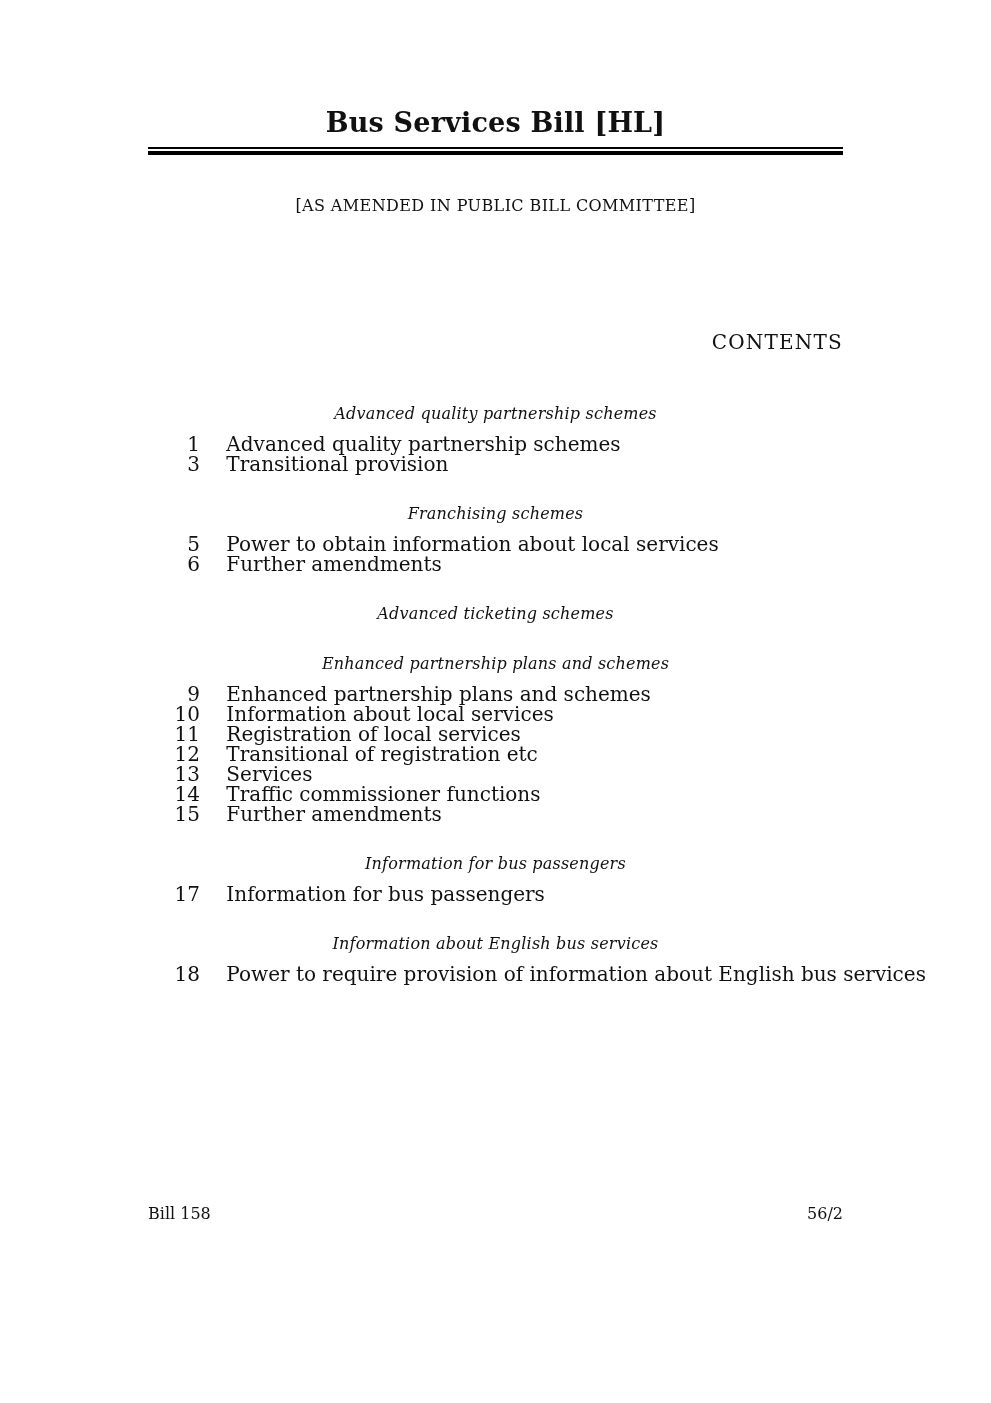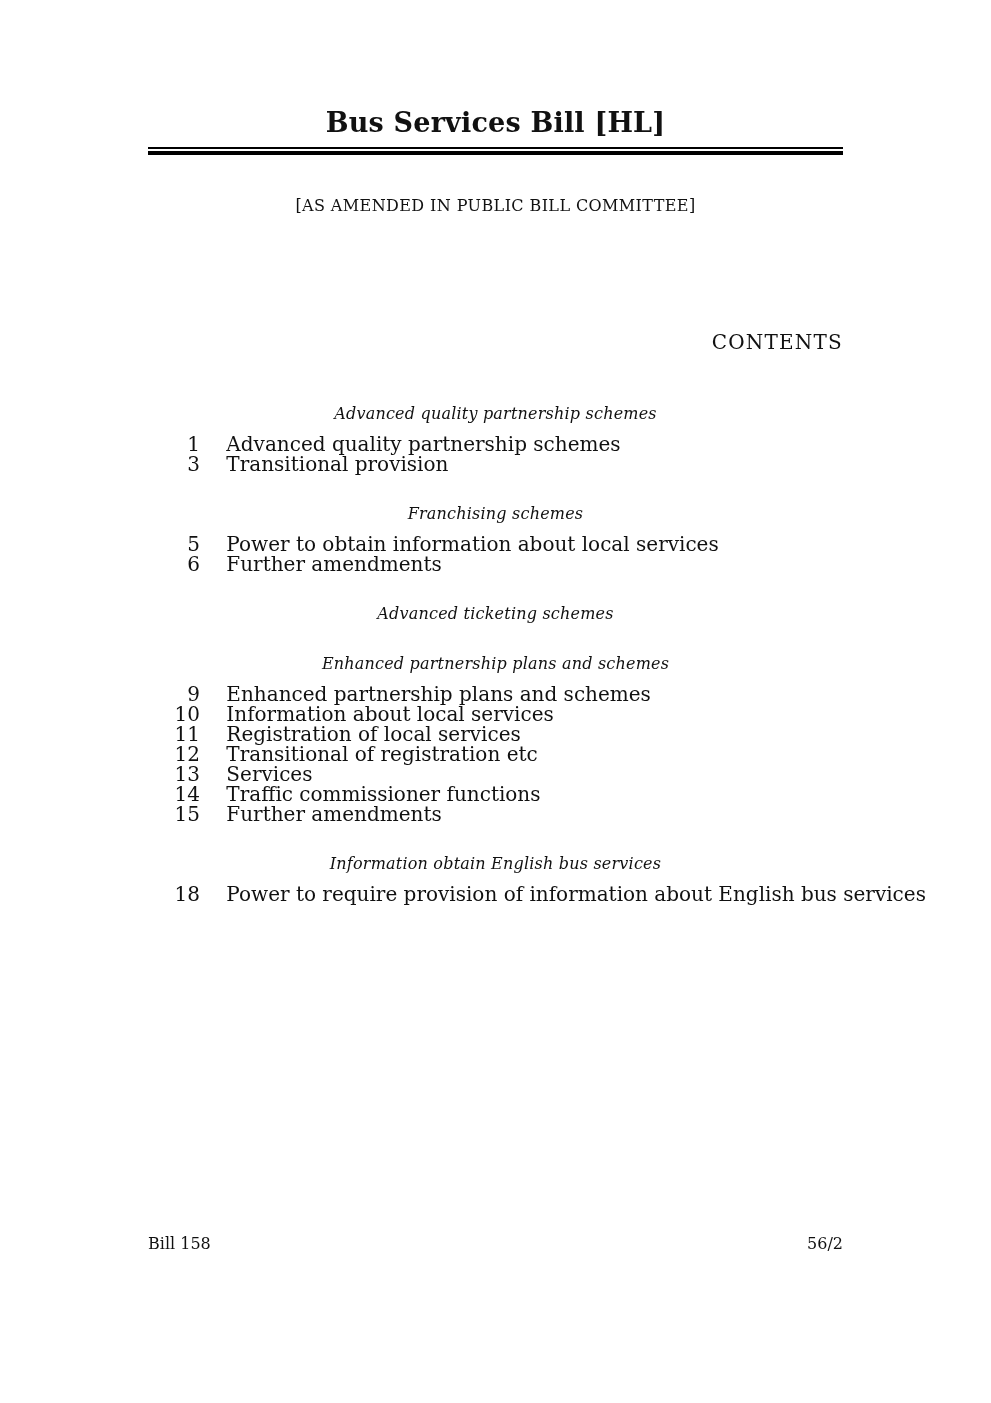--- a/index.html
+++ b/index.html
@@ -81,21 +81,21 @@
   .item-num {
     display: inline-block;
     width: 52px;
     text-align: right;
   }
   .item-text {
     margin-left: 20px;
   }
   .footer {
     position: absolute;
-    top: 1234px;
+    top: 1204px;
     left: 148px;
     width: 695px;
     display: flex;
     justify-content: space-between;
     font-size: 16px;
     line-height: 20px;
   }
 </style>
 </head>
 <body>
@@ -182,23 +182,32 @@
   </li>
 
   <li class="toc-item">
     <span class="item-num">15</span>
     <span class="item-text">Further amendments</span>
   </li>
 </ol>
   </section>
 
 
-
-  <section class="toc-section">
-    <h3 class="section-heading">Information obtain English bus services</h3>
+  <section class="toc-section">
+    <h3 class="section-heading">Information for bus passengers</h3>
+    <ol class="section-items">
+  <li class="toc-item">
+    <span class="item-num">17</span>
+    <span class="item-text">Information for bus passengers</span>
+  </li>
+</ol>
+  </section>
+
+  <section class="toc-section">
+    <h3 class="section-heading">Information about English bus services</h3>
     <ol class="section-items">
   <li class="toc-item">
     <span class="item-num">18</span>
     <span class="item-text">Power to require provision of information about English bus services</span>
   </li>
 </ol>
   </section>
 </div>
 
   </div>

